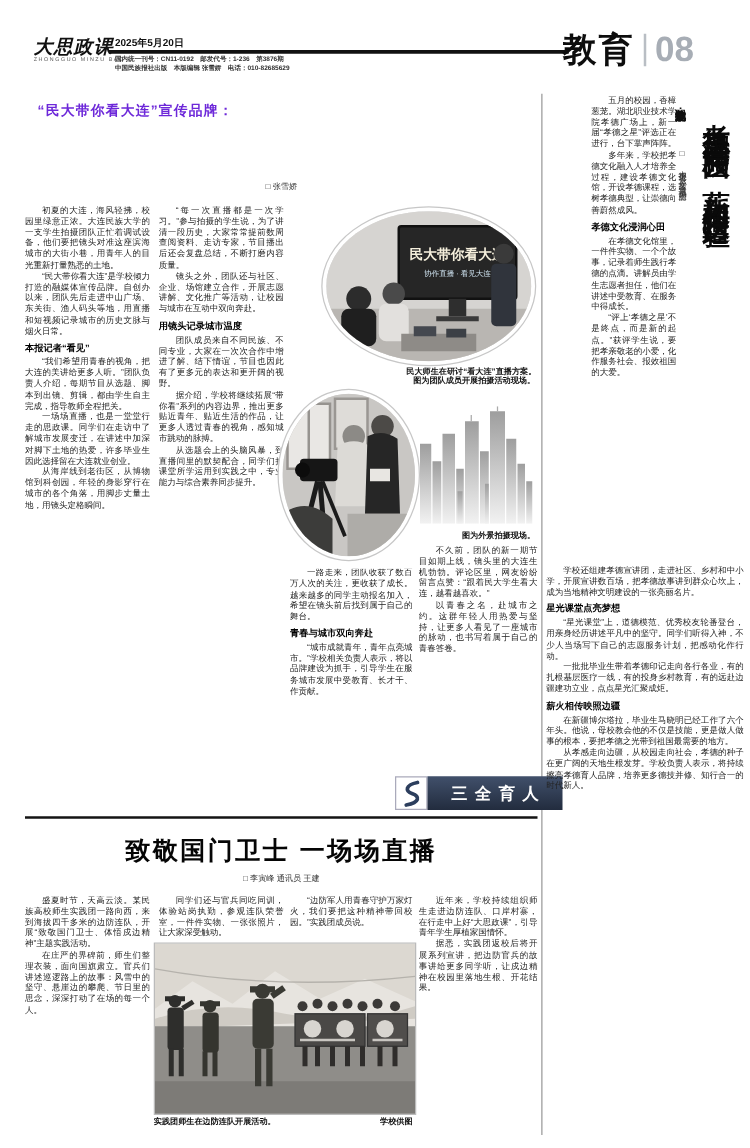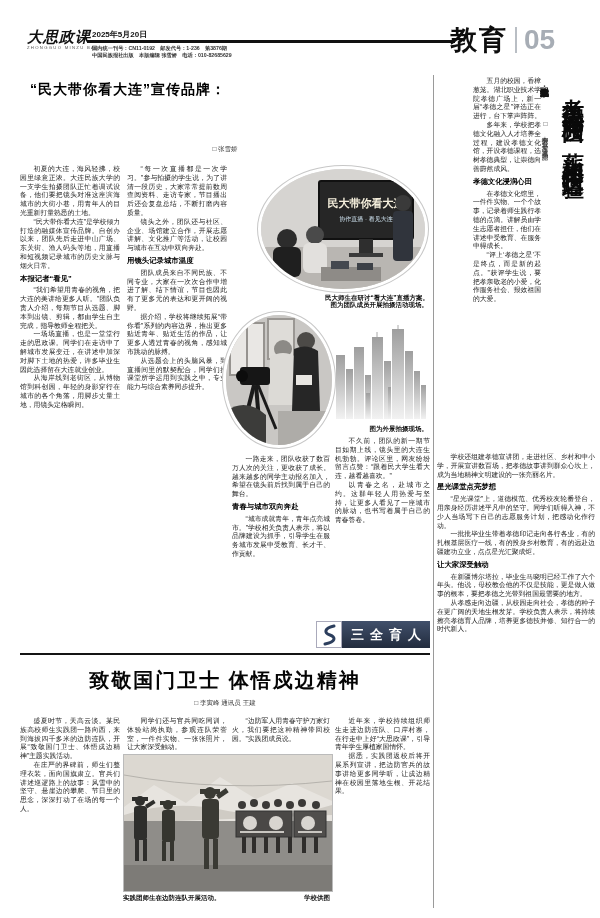--- a/index.html
+++ b/index.html
@@ -21,21 +21,21 @@
   .page-no{font-size:28px;font-weight:bold;color:#a7adb5;}
   
   .vrule{width:1px;background:#9a9a9a;}
   .hrule{height:2px;background:#141414;}
   
   .bodycol{font-size:6.8px;line-height:8.8px;text-align:justify;color:#232323;overflow:hidden;}
   .para{text-indent:2em;margin:0;}
   .sub-h{font-weight:bold;font-size:7.4px;margin:4px 0 3px;color:#000;}
   .caption{font-size:6.5px;font-weight:bold;color:#101010;line-height:8px;}
   
-  .a1-kicker{font-size:14px;font-weight:bold;letter-spacing:1px;color:#000000;}
+  .a1-kicker{font-size:11px;font-weight:bold;letter-spacing:1px;color:#6d28d9;}
   .a1-headline{font-size:27px;font-weight:900;letter-spacing:1px;text-align:center;color:#050505;}
   .byline{font-size:6.5px;color:#333;text-align:center;}
   .circle-photo{border-radius:50%;border:1px solid #c7c7c7;background:#fff;padding:3px;box-sizing:border-box;}
   .circle-inner{width:100%;height:100%;border-radius:50%;overflow:hidden;background:#d8d8d8;}
   .badge{display:flex;align-items:stretch;height:27px;}
   .badge-icon{width:26px;background:#fff;border:1px solid #aab;display:flex;align-items:center;justify-content:center;box-sizing:border-box;}
   .badge-band{flex:1;background:linear-gradient(180deg,#41506b,#222c3e);display:flex;align-items:center;justify-content:center;}
   .badge-text{color:#fff;font-weight:bold;font-size:13px;letter-spacing:6px;text-indent:6px;}
   
   .a2-headline{font-size:20px;font-weight:900;letter-spacing:2px;text-align:center;color:#050505;}
@@ -53,21 +53,21 @@
   <div class="masthead-title">大思政课</div>
   <div class="masthead-sub">ZHONGGUO MINZU BAO</div>
 </div>
 <div class="abs edition-date" style="left:92px;top:29px;">2025年5月20日</div>
 <div class="abs hdr-rule" style="left:87px;top:40px;width:368px;"></div>
 <div class="abs agate" style="left:92px;top:45px;">国内统一刊号：CN11-0192　邮发代号：1-236　第3876期</div>
 <div class="abs agate" style="left:92px;top:52px;">中国民族报社出版　本版编辑 张雪娇　电话：010-82685629</div>
 <div class="abs section-wrap" style="left:450px;top:22px;">
   <span class="section-name">教育</span>
   <span class="section-div"></span>
-  <span class="page-no">05</span>
+  <span class="page-no">08</span>
 </div>
 
 <div class="abs vrule" style="left:433px;top:75px;height:833px;"></div>
 
 <div class="abs" style="left:20px;top:75px;width:410px;height:578px;">
   <div class="abs a1-kicker" style="left:10px;top:6px;">“民大带你看大连”宣传品牌：</div>
   <div class="abs byline" style="left:0;top:70px;width:410px;">□ 张雪娇</div>
 
   <div class="abs bodycol" style="left:0;top:90px;width:100px;height:486px;">
       <div class="para">初夏的大连，海风轻拂，校园里绿意正浓。大连民族大学的一支学生拍摄团队正忙着调试设备，他们要把镜头对准这座滨海城市的大街小巷，用青年人的目光重新打量熟悉的土地。</div>
@@ -163,35 +163,35 @@
       <rect x="78" y="46" width="6" height="48"></rect>
         <rect x="85" y="60" width="5" height="34"></rect>
       <rect x="30" y="68" width="4" height="26"></rect>
         <rect x="52" y="62" width="3" height="32"></rect>
     </g>
     <line x1="62" y1="4" x2="62" y2="0" stroke="#aaa" stroke-width="1"></line>
     <line x1="41" y1="12" x2="41" y2="7" stroke="#aaa" stroke-width="1"></line>
   </svg>
   <div class="abs caption" style="left:300px;top:350px;width:108px;text-align:right;">图为外景拍摄现场。</div>
 
-  <div class="abs badge" style="left:296px;top:546px;width:114px;">
+  <div class="abs badge" style="left:296px;top:546px;width:134px;">
     <div class="badge-icon">
       <svg width="20" height="22" viewBox="0 0 20 22">
           <path d="M15 2 C5 4 5 9 11 11 C17 13 17 18 6 20" stroke="#2c3e5d" stroke-width="3" fill="none" stroke-linecap="round"></path>
         </svg>
     </div>
     <div class="badge-band">
       <span class="badge-text">三全育人</span>
     </div>
   </div>
 </div>
 
 <div class="abs hrule" style="left:20px;top:653px;width:410px;"></div>
 <div class="abs" style="left:20px;top:655px;width:410px;height:253px;">
-  <div class="abs a2-headline" style="left:0;top:12px;width:410px;">致敬国门卫士 体悟戍边精神</div>
+  <div class="abs a2-headline" style="left:0;top:12px;width:410px;">致敬国门卫士 一场场直播</div>
   <div class="abs byline" style="left:0;top:44px;width:410px;">□ 李寅峰 通讯员 王建</div>
 
   <div class="abs bodycol" style="left:0;top:62px;width:100px;height:186px;">
       <div class="para">盛夏时节，天高云淡。某民族高校师生实践团一路向西，来到海拔四千多米的边防连队，开展“致敬国门卫士、体悟戍边精神”主题实践活动。</div>
       <div class="para">在庄严的界碑前，师生们整理衣装，面向国旗肃立。官兵们讲述巡逻路上的故事：风雪中的坚守、悬崖边的攀爬、节日里的思念，深深打动了在场的每一个人。</div>
     </div>
   <div class="abs bodycol" style="left:107px;top:62px;width:100px;height:35px;">
       <div class="para">同学们还与官兵同吃同训，体验站岗执勤，参观连队荣誉室，一件件实物、一张张照片，让大家深受触动。</div>
     </div>
   <div class="abs bodycol" style="left:212px;top:62px;width:98px;height:35px;">
@@ -280,17 +280,17 @@
       <span class="vh-kicker">湖北职业技术学院：</span>
       <span class="vh-byline">□ 本报记者 孙文振 通讯员 王丽</span>
     </div>
   </div>
 
   <div class="abs bodycol" style="left:0;top:378px;width:158px;height:455px;">
       <div class="para">学校还组建孝德宣讲团，走进社区、乡村和中小学，开展宣讲数百场，把孝德故事讲到群众心坎上，成为当地精神文明建设的一张亮丽名片。</div>
       <div class="sub-h">星光课堂点亮梦想</div>
       <div class="para">“星光课堂”上，道德模范、优秀校友轮番登台，用亲身经历讲述平凡中的坚守。同学们听得入神，不少人当场写下自己的志愿服务计划，把感动化作行动。</div>
       <div class="para">一批批毕业生带着孝德印记走向各行各业，有的扎根基层医疗一线，有的投身乡村教育，有的远赴边疆建功立业，点点星光汇聚成炬。</div>
-      <div class="sub-h">让大家深受触动</div>
+      <div class="sub-h">薪火相传映照边疆</div>
       <div class="para">在新疆博尔塔拉，毕业生马晓明已经工作了六个年头。他说，母校教会他的不仅是技能，更是做人做事的根本，要把孝德之光带到祖国最需要的地方。</div>
       <div class="para">从孝感走向边疆，从校园走向社会，孝德的种子在更广阔的天地生根发芽。学校负责人表示，将持续擦亮孝德育人品牌，培养更多德技并修、知行合一的时代新人。</div>
     </div>
 </div>
 
 </body></html>

